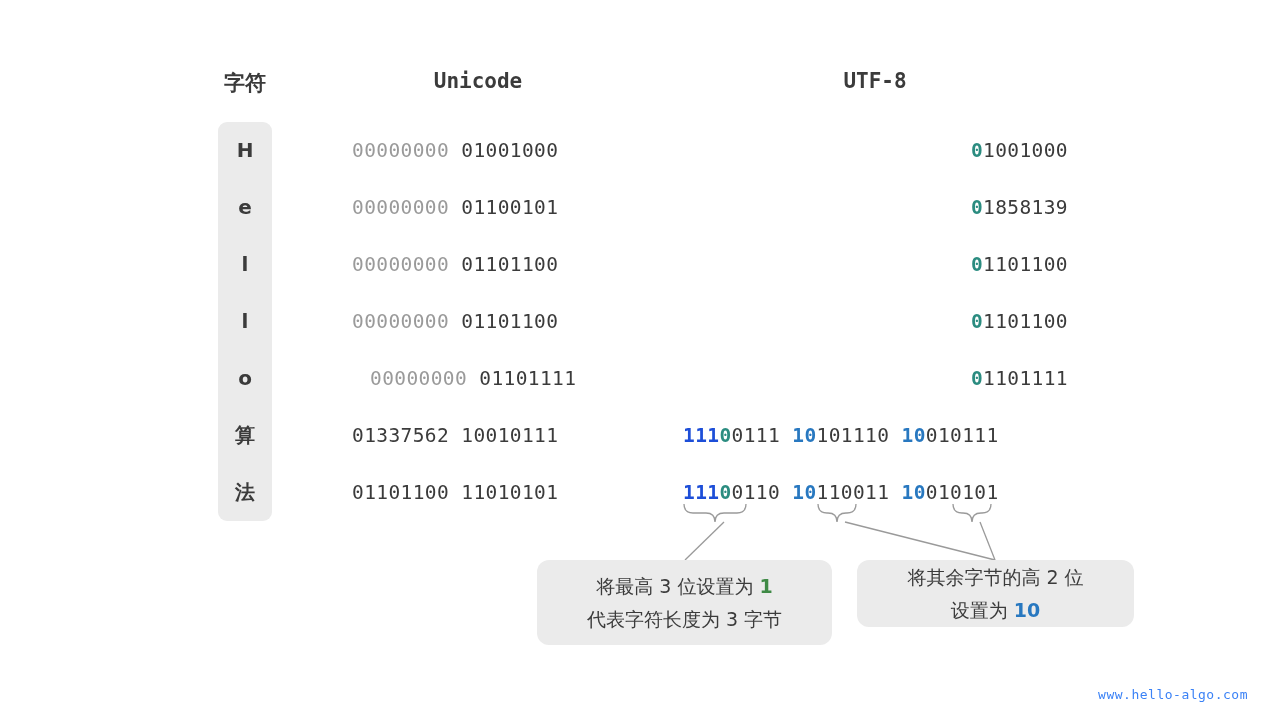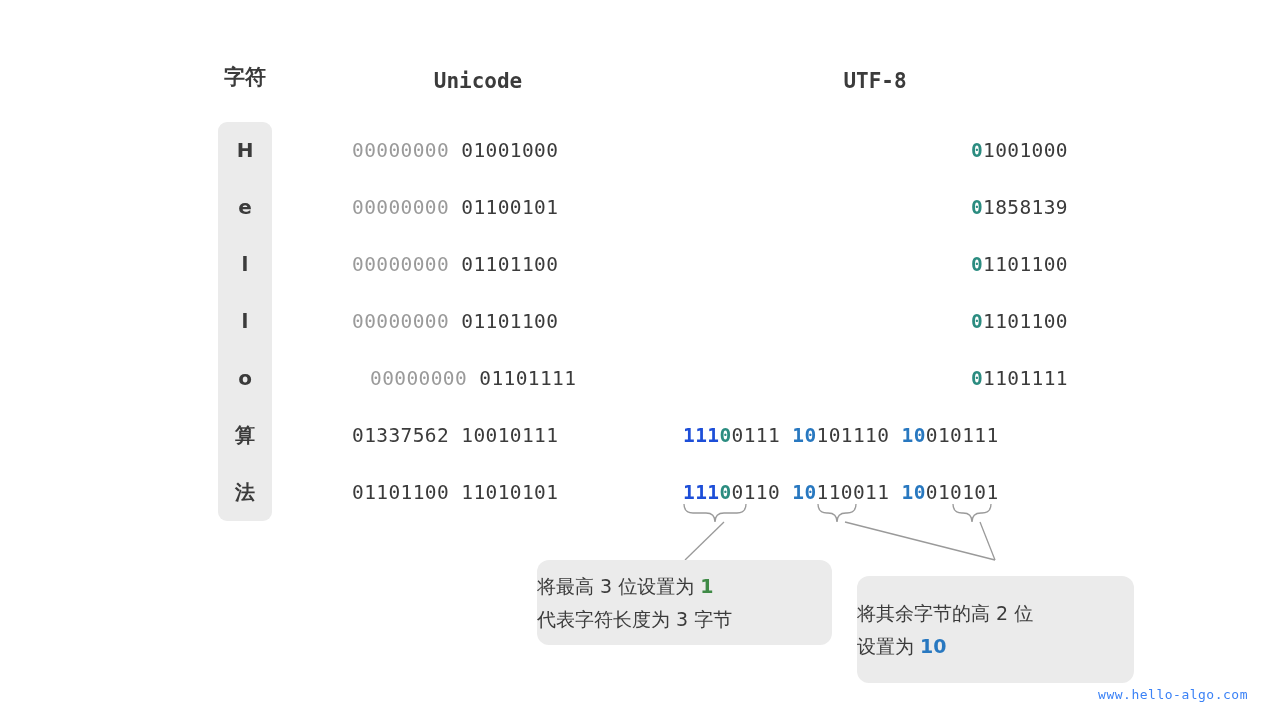--- a/index.html
+++ b/index.html
@@ -19,21 +19,21 @@
   
   .col-header {
     position: absolute;
     font-family: "DejaVu Sans Mono", monospace;
     font-weight: bold;
     font-size: 21px;
     color: #3b3b3b;
     white-space: nowrap;
     text-align: center;
   }
-  #hdr-char  { left: 195px; top: 63px; width: 100px; }
+  #hdr-char  { left: 195px; top: 69px; width: 100px; }
   #hdr-uni   { left: 378px; top: 69px; width: 200px; }
   #hdr-utf8  { left: 795px; top: 69px; width: 160px; }
 
   
   #char-panel {
     position: absolute;
     left: 218px;
     top: 122px;
     width: 54px;
     height: 399px;
@@ -79,29 +79,30 @@
     pointer-events: none;
   }
 
   
   .callout {
     position: absolute;
     background: #ebebeb;
     border-radius: 12px;
     display: flex;
     flex-direction: column;
+    align-items: center;
     justify-content: center;
     font-family: "DejaVu Sans", sans-serif;
     font-size: 19px;
     color: #3b3b3b;
     line-height: 33px;
     white-space: nowrap;
   }
   #callout-left  { left: 537px; top: 560px; width: 295px; height: 85px; }
-  #callout-right { left: 857px; top: 560px; width: 277px; height: 107px; margin-top: 16px; }
+  #callout-right { left: 857px; top: 560px; width: 277px; height: 67px; }
   .callout .hl-green { color: #3f8a46; font-weight: bold; }
   .callout .hl-blue  { color: #2878c0; font-weight: bold; }
 
   
   #watermark {
     position: absolute;
     right: 32px;
     bottom: 18px;
     font-family: "DejaVu Sans Mono", monospace;
     font-size: 13px;

